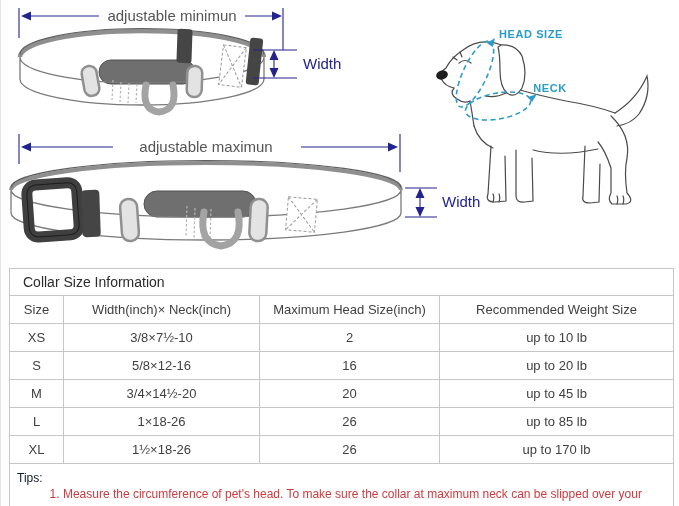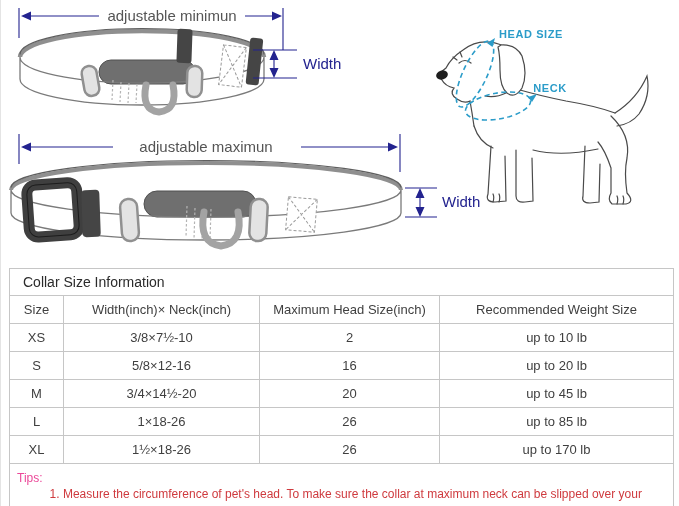--- a/index.html
+++ b/index.html
@@ -37,21 +37,21 @@
     position:absolute; left:8px; top:268px; width:664px;
     border-collapse:collapse; color:var(--text); font-size:13px;
     table-layout:fixed;
   }
   .size-table td{ border:1px solid var(--border); text-align:center; height:28px; padding:0; }
   .title-cell{ text-align:left !important; padding-left:13px !important;
     font-size:14px; color:#2b2b2b; height:27px !important;margin-top:29px; }
   .tips-cell{ text-align:left !important; padding:5px 6px 6px 7px !important;
     font-size:12px; height:38px !important; vertical-align:top; }
   .tips-wrap{ display:flex; gap:7px; line-height:1.5; align-items:flex-start; }
-  .tips-label{ color:#ec4899; white-space:nowrap;text-align:center; }
+  .tips-label{ color:#0f172a; white-space:nowrap;text-align:center; }
   .tip-red{ color:var(--red);margin-top:16px; }
   .tip-dark{ color:#3a3a3a; }
 </style>
 </head>
 <body>
 
 <div class="page">
 
   <svg class="diagram-svg" width="679" height="264" viewBox="0 0 679 264">
 

